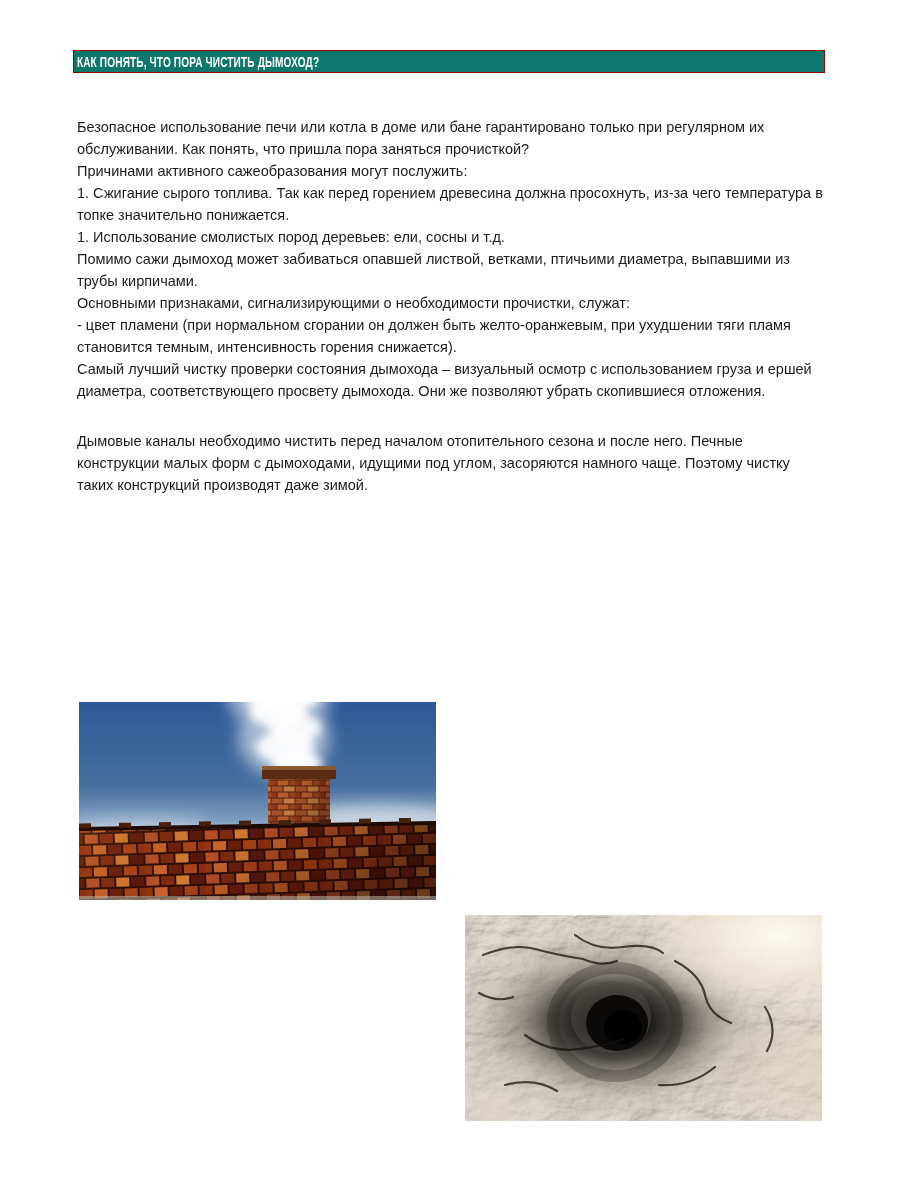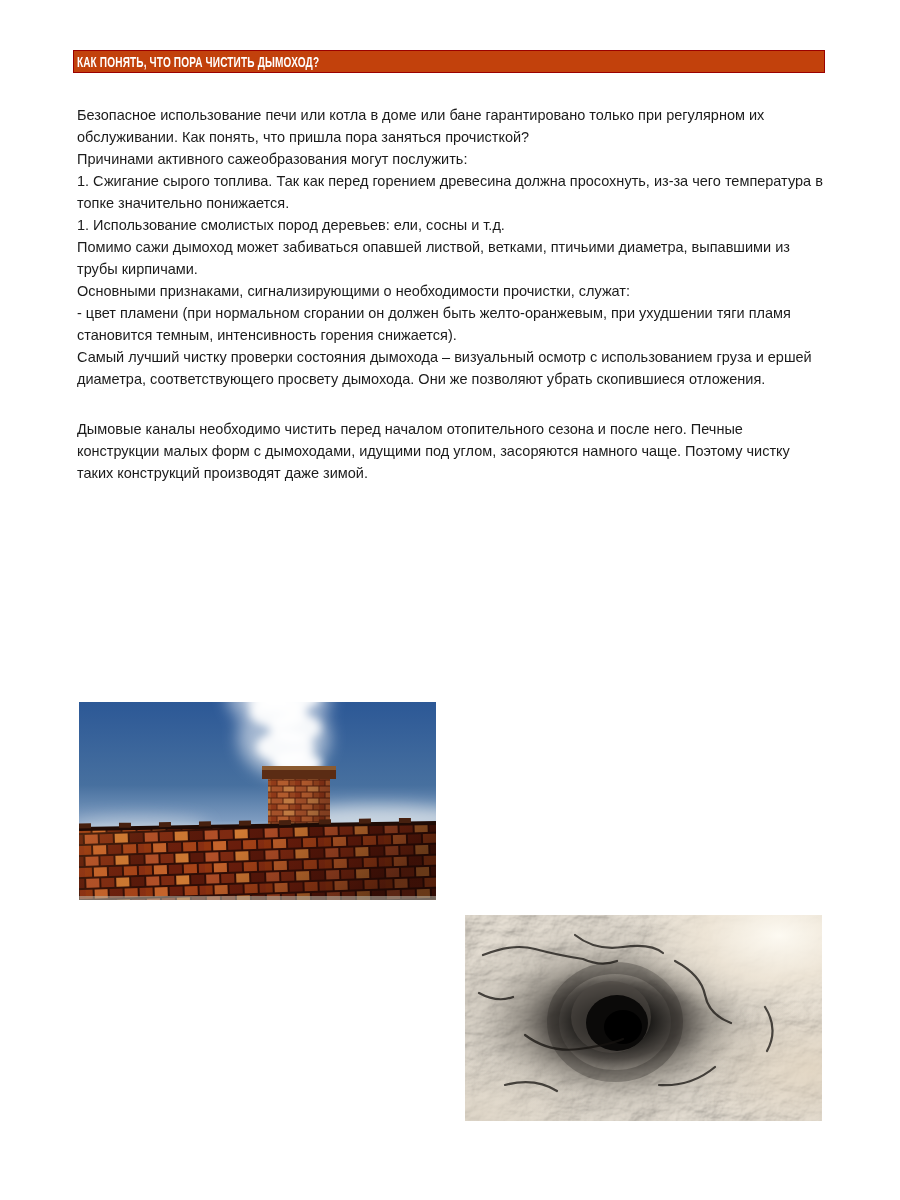--- a/index.html
+++ b/index.html
@@ -5,30 +5,30 @@
   html,body{margin:0;padding:0;background:#ffffff;}
   .page{
     position:relative;
     width:900px;height:1200px;
     background:#ffffff;
     font-family:"Liberation Sans", sans-serif;
     overflow:hidden;
   }
   .title-bar{
     position:absolute;left:73px;top:50px;width:752px;height:23px;
-    background:#c2410c;border:1px solid #9a0000;box-sizing:border-box;
+    background:#0f766e;border:1px solid #9a0000;box-sizing:border-box;
     display:flex;align-items:center;
   }
   .title-bar span{
     color:#ffffff;font-weight:bold;font-size:14px;letter-spacing:0.2px;
     white-space:nowrap;padding-left:4px;
     transform:scaleX(0.72);transform-origin:left center;
   }
   .body-text{
-    position:absolute;left:77px;top:104px;width:748px;
+    position:absolute;left:77px;top:116px;width:748px;
     color:#1b1b1b;font-size:14.5px;line-height:22px;
   }
   .body-text p{margin:0;}
   .body-text p.para-gap{margin-top:28px;}
   .photo{position:absolute;display:block;}
   .photo-roof{left:79px;top:702px;width:357px;height:198px;}
   .photo-flue{left:465px;top:915px;width:357px;height:206px;}
   .photo svg{display:block;}
 </style>
 </head>

